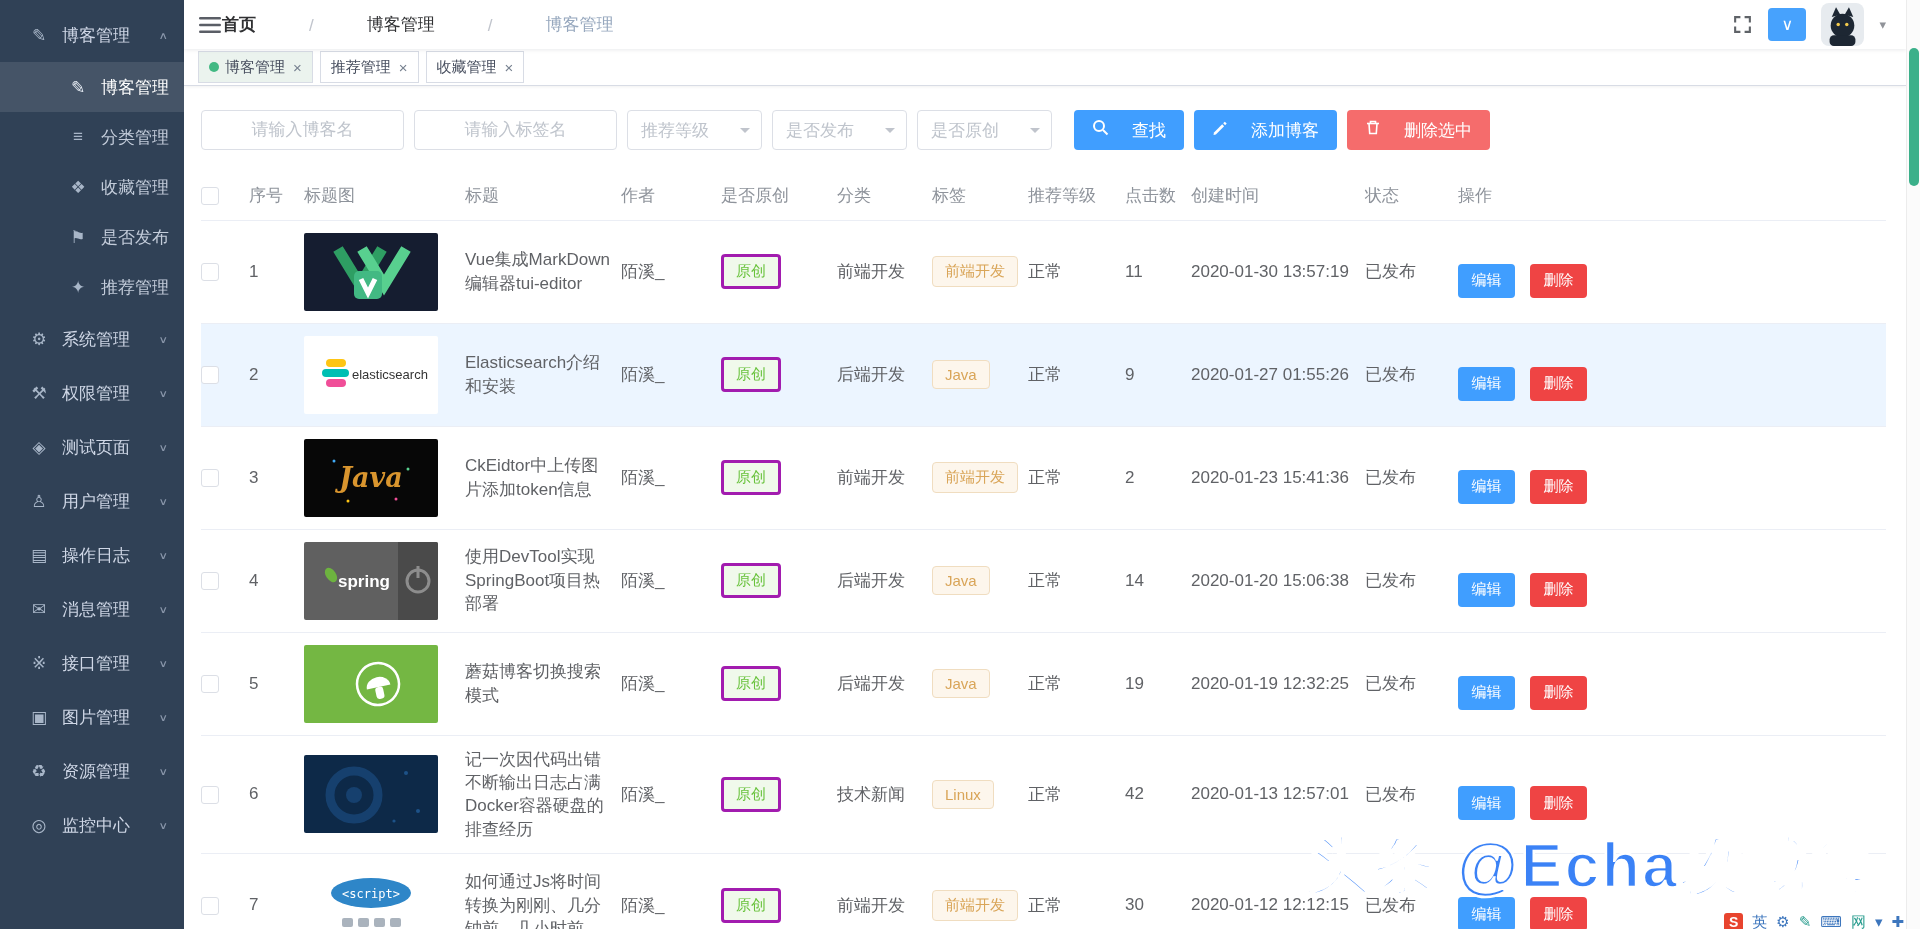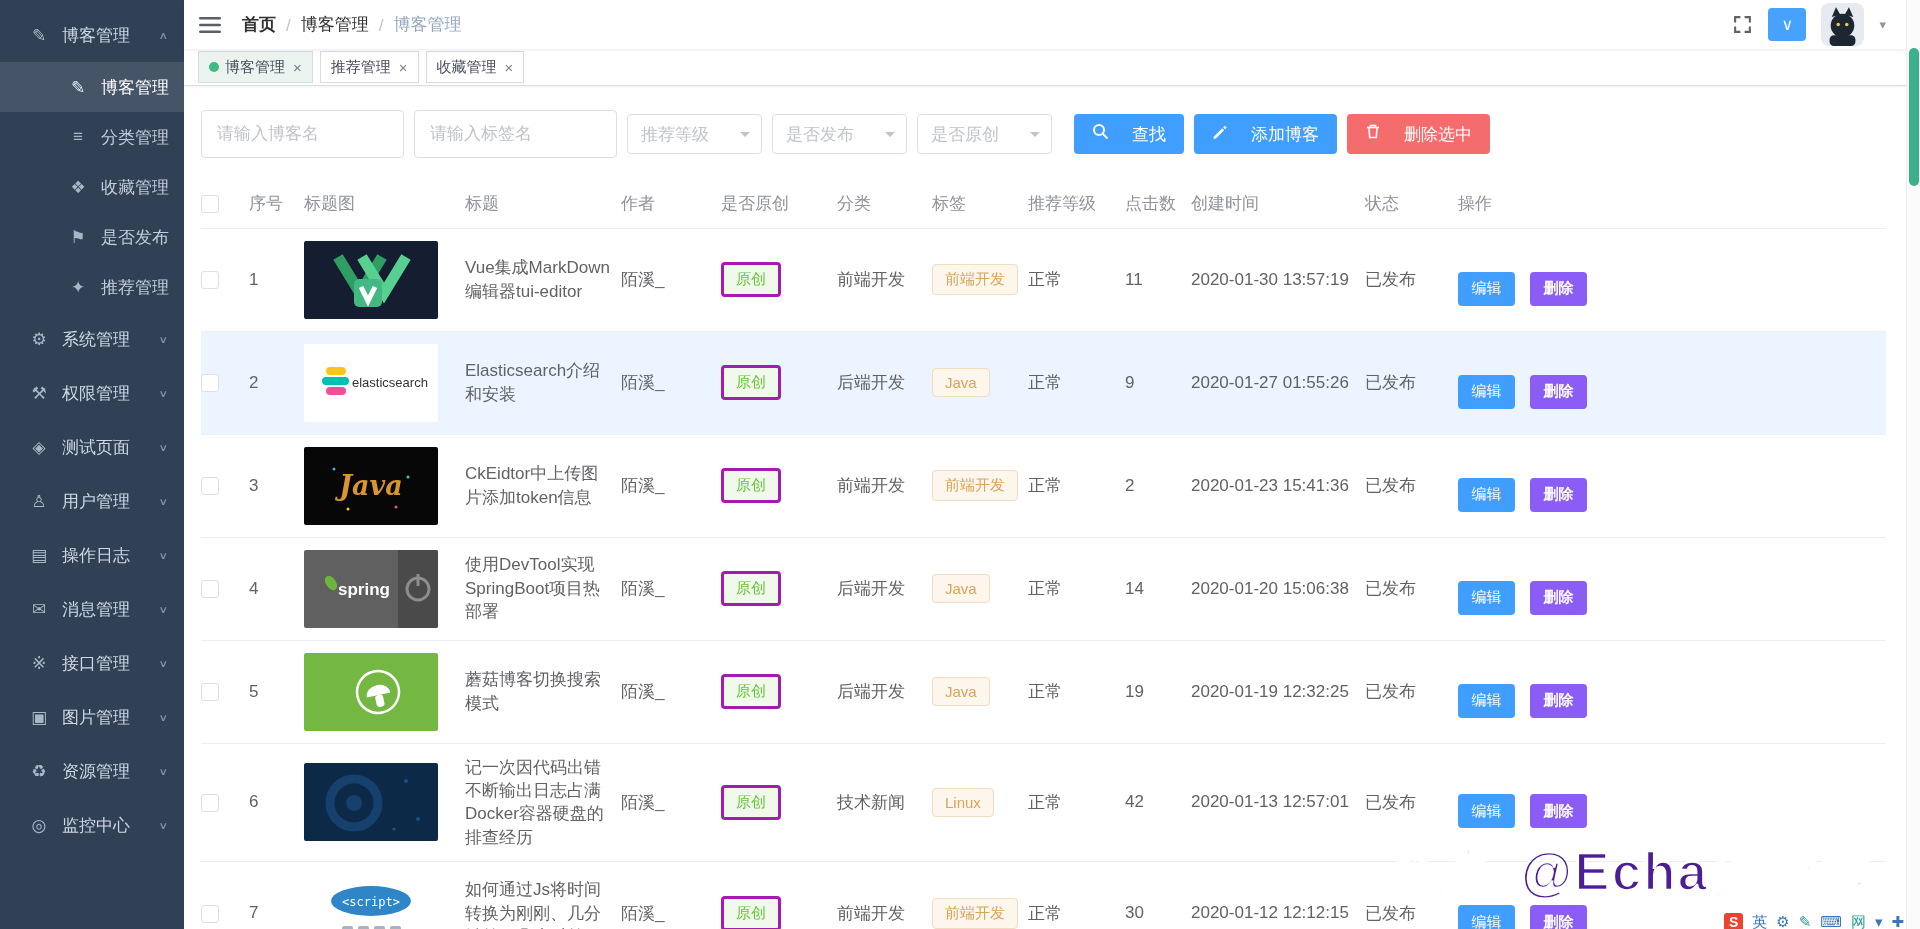--- a/index.html
+++ b/index.html
@@ -18,21 +18,21 @@
     color:#c3ccda; font-size:17px; cursor:pointer; }
   .sb-child.active { background:rgba(255,255,255,.10); color:#fff; }
   .sb-child.active .sb-ico { color:#e7edf5; }
 
   
   .main { flex:1; display:flex; flex-direction:column; height:100%; min-width:0; }
 
   .topbar { height:49px; background:#fff; display:flex; align-items:center;
     padding:0 20px 0 14px; box-shadow:0 1px 4px rgba(0,21,41,.09); position:relative; z-index:6; }
   .hamburger { cursor:pointer; display:flex; }
-  .breadcrumb { margin-left:20px; font-size:17px; display:flex; align-items:flex-end; }
+  .breadcrumb { font-size:17px; display:flex; align-items:flex-end;gap:43px; }
   .bc-first { color:#303133; font-weight:600; cursor:pointer; }
   .bc-mid { color:#303133; cursor:pointer; }
   .bc-last { color:#97a8be; }
   .bc-sep { color:#c0c4cc; margin:0 10px; }
   .top-right { margin-left:auto; display:flex; align-items:center; gap:15px; }
   .fs-btn { cursor:pointer; display:flex; }
   .dd-btn { width:38px; height:33px; background:#47a2fd; border-radius:4px; color:#fff;
     display:flex; align-items:center; justify-content:center; font-size:16px; cursor:pointer; }
   .avatar { width:43px; height:43px; border-radius:8px; overflow:hidden; cursor:pointer; flex:none; }
   .caret { color:#909399; font-size:13px; cursor:pointer; }
@@ -44,22 +44,22 @@
     font-size:15px; color:#495060; display:inline-flex; align-items:center; gap:6px; cursor:pointer; }
   .tab .dot { width:10px; height:10px; border-radius:50%; background:#42b983; display:none; }
   .tab.active { background:#ebf3ee; }
   .tab.active .dot { display:inline-block; }
   .tab .x { color:#76808f; font-size:15px; margin-left:2px; cursor:pointer; }
 
   .content { flex:1; background:#fff; padding:24px 20px 0 17px; overflow:hidden; position:relative; }
 
   
   .filters { display:flex; align-items:center; gap:10px; }
-  .f-input { width:203px; height:48px; border:1px solid #dcdfe6; border-radius:4px;
-    padding:0 15px; font-size:17px; color:#606266; outline:none; font-family:inherit; }
+  .f-input { width:203px; height:40px; border:1px solid #dcdfe6; border-radius:4px;
+    padding:0 15px; font-size:17px; color:#606266; outline:none; font-family:inherit;text-align:center; }
   .f-input::placeholder { color:#bfc4cc; }
   .f-select { width:135px; height:40px; border:1px solid #dcdfe6; border-radius:4px;
     padding:0 28px 0 13px; font-size:17px; color:#bfc4cc; display:flex; align-items:center;
     position:relative; cursor:pointer; background:#fff; }
   .f-select::after { content:""; position:absolute; right:11px; top:17px;
     border:5px solid transparent; border-top-color:#c0c4cc; }
   .btn { height:40px; border:none; border-radius:4px; color:#fff; font-size:17px;
     padding:0 18px; display:inline-flex; align-items:center; gap:23px; cursor:pointer; font-family:inherit; }
   .btn-blue { background:#409eff; }
   .btn-red { background:#f56c6c; }
@@ -77,25 +77,25 @@
   .thumb svg { display:block; width:134px; height:78px; }
   .badge-green { display:inline-block; padding:5px 12px; font-size:15px; color:#67c23a;
     background:#f0f9eb; border:3px solid #a21caf; border-radius:4px; }
   .badge-tan { display:inline-block; padding:5px 12px; font-size:15px; color:#d9a558;
     background:#fdf6ec; border:1px solid #f0ddc0; border-radius:4px; }
   .cb { width:18px; height:18px; appearance:none; -webkit-appearance:none;
     border:1px solid #dcdfe6; border-radius:3px; background:#fff; cursor:pointer; vertical-align:middle; }
   .btn-mini { width:57px; height:34px; border:none; border-radius:4px; color:#fff;
     font-size:15px; cursor:pointer; font-family:inherit;margin-top:18px; }
   .btn-edit { background:#409eff; margin-right:15px; }
-  .btn-del { background:#8b5cf6;font-weight:bold; }
+  .btn-del { background:#ef4444; }
 
   
-  .watermark { position:absolute; right:32px; bottom:20px; font-size:53px; font-weight:700;
-    color:#4c1d95; -webkit-text-stroke:2.5px #fff; letter-spacing:2px; z-index:30; white-space:nowrap; }
+  .watermark { position:absolute; right:32px; bottom:20px; font-size:63px; font-weight:700;
+    color:#3b82f6; -webkit-text-stroke:2.5px #fff; letter-spacing:2px; z-index:30; white-space:nowrap; }
   .ime { position:fixed; right:16px; bottom:-4px; display:flex; gap:9px; z-index:40;
     align-items:center; height:22px; }
   .ime span { font-size:15px; }
   .ime .sg { width:19px; height:19px; background:#e8442e; color:#fff; border-radius:3px;
     display:flex; align-items:center; justify-content:center; font-weight:700; font-size:14px; }
   .ime .b { color:#3d76bd; }
   .ime .t { color:#2a9d8f; }
   .scrollbar { position:fixed; right:0; top:0; width:14px; height:929px; background:#fbfbfb;
     border-left:1px solid #ececec; z-index:60; }
   .scroll-thumb { position:absolute; top:48px; left:2px; width:10px; height:138px;

